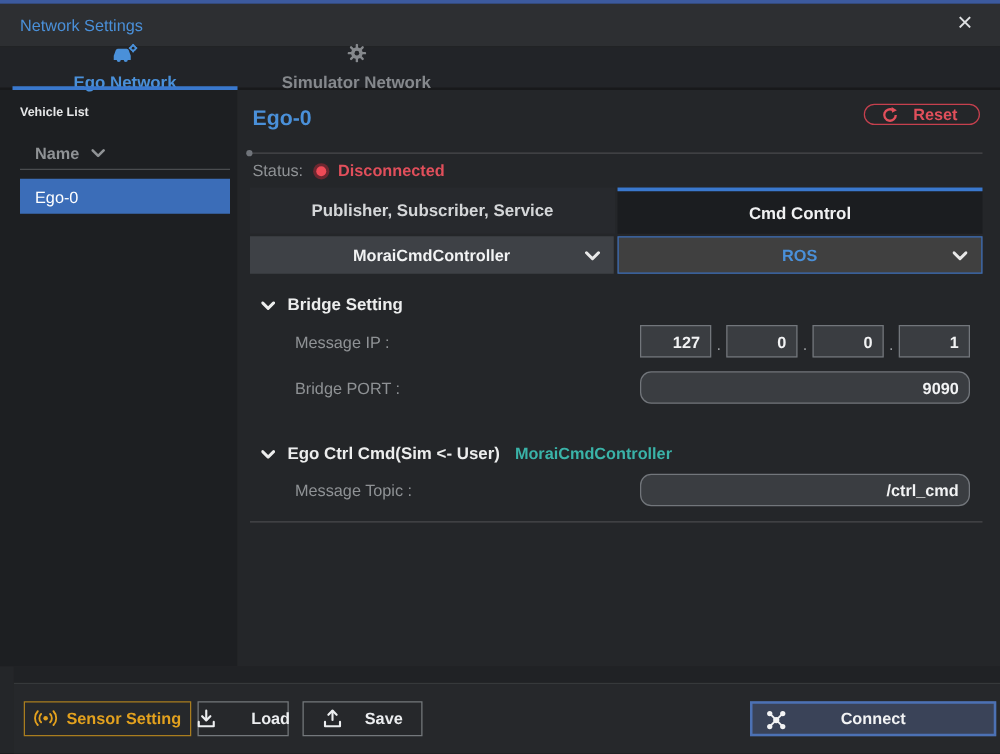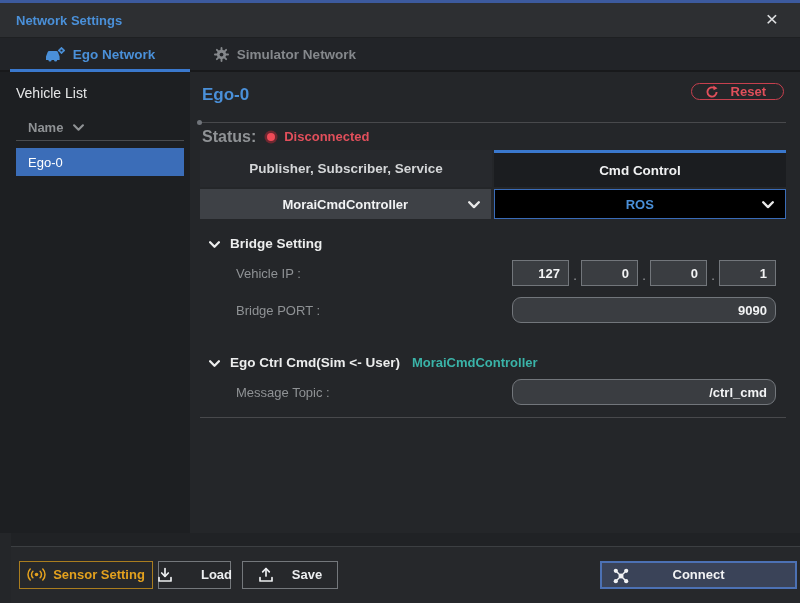--- a/index.html
+++ b/index.html
@@ -2,61 +2,61 @@
 <html><head>
 <meta charset="utf-8">
 <style>
   * { margin:0; padding:0; box-sizing:border-box; }
   html,body { background:#111; }
   body { font-family:"Liberation Sans","DejaVu Sans",sans-serif; }
   .window { width:800px; height:603px; background:#242629; border-top:3px solid #3c5a9e; position:relative; overflow:hidden; color:#e8e9ea; }
 
   
   .titlebar { height:35px; background:#2d2f32; border-bottom:1px solid #1e2022; display:flex; align-items:center; position:relative; }
-  .titlebar .title { color:#4a90d9; font-size:13px; font-weight:bold; margin-left:16px; }
+  .titlebar .title { color:#4a90d9; font-size:13px; font-weight:normal; margin-left:16px; }
   .close-btn { position:absolute; right:14px; top:2px; width:28px; height:28px; display:flex; align-items:center; justify-content:center; color:#dfe1e3; font-size:21px; cursor:pointer; font-weight:300; }
 
   
   .tabrow { height:34px; background:#222428; border-bottom:2px solid #18191b; display:flex; }
-  .toptab { display:flex; align-items:center; justify-content:center; gap:8px; font-size:13.5px; font-weight:bold; position:relative; cursor:pointer; }
+  .toptab { display:flex; align-items:center; justify-content:center; gap:8px; font-size:13.5px; font-weight:bold; position:relative; cursor:pointer;flex-direction:column; }
   .toptab.active { width:180px; margin-left:10px; color:#4a90d9; }
   .toptab.active::after { content:""; position:absolute; left:0; right:0; bottom:-2px; height:3px; background:#3a78cd; }
   .toptab.inactive { width:190px; color:#85888c; }
 
   .body { display:flex; height:461px; }
 
   
   .left { width:190px; background:#1d1f22; padding-top:13px; flex:none; }
-  .left h2 { font-size:14px; font-weight:normal; color:#e6e7e8; margin-left:16px; margin-bottom:14px; }
+  .left h2 { font-size:10px; font-weight:bold; color:#e6e7e8; margin-left:16px; margin-bottom:14px; }
   .vlist { margin-left:16px; margin-right:6px; }
   .vlist-header { height:26px; display:flex; align-items:center; gap:10px; padding-left:12px; color:#8f9295; font-size:13px; font-weight:bold; border-bottom:1px solid #4a4c4f; cursor:pointer; }
   .vrow { height:28px; margin-top:7px; display:flex; align-items:center; padding-left:12px; font-size:13px; color:#fff; cursor:pointer; }
   .vrow.selected { background:#3b6db8; }
 
   
   .right { flex:1; background:#242629; padding:0 14px 0 10px; position:relative; }
   .panel-head { height:50px; position:relative; }
   .panel-head .ego-title { position:absolute; left:2px; top:13px; font-size:17px; font-weight:bold; color:#4a90d9; }
   .reset-btn { position:absolute; right:2px; top:11px; height:17px; padding:0 17px 0 13px; border:1.5px solid #c6404e; border-radius:14px; display:flex; align-items:center; gap:12px; color:#e14f5b; font-size:13px; font-weight:bold; cursor:pointer; background:transparent; }
   .sep { border:none; border-top:1px solid #48494c; position:relative; }
   .status-row { height:27px; display:flex; align-items:center; gap:7px; padding-left:2px; }
-  .status-label { color:#8f9295; font-size:16px;font-weight:bold; }
+  .status-label { color:#8f9295; font-size:13px; }
   .status-dot { width:8px; height:8px; border-radius:50%; background:#ef4b57; border:0; box-shadow:0 0 0 2.5px #6e2730; margin-left:4px; margin-right:2px; }
   .status-value { color:#e14f5b; font-size:13px; font-weight:bold; }
 
   .subtabs { display:flex; height:37px; gap:2px; }
   .subtab { flex:1; display:flex; align-items:center; justify-content:center; font-size:13.5px; cursor:pointer; }
   .subtab.active { background:#1b1d20; border-top:3px solid #3a78cd; color:#f0f1f2; font-weight:bold; }
   .subtab.inactive { background:#27292d; color:#d4d6d8; font-weight:600; }
 
   .dd-row { display:flex; gap:3px; height:30px; margin-top:2px; }
   .dropdown { flex:1; position:relative; display:flex; align-items:center; justify-content:center; font-size:13px; font-weight:600; cursor:pointer; }
   .dropdown .chev { position:absolute; right:11px; top:50%; transform:translateY(-42%); }
   .dd-plain { background:#3e4146; color:#f2f3f4; }
-  .dd-ros { background:#000000; border:1px solid #3a6cb8; color:#4a90d9; font-weight:bold; }
+  .dd-ros { background:#404040; border:1px solid #3a6cb8; color:#4a90d9; font-weight:bold; }
   .dd-ros .chev { color:#e8e8e8; }
   .dd-plain .chev { color:#e8e8e8; }
 
   .section-head { margin-top:17px; display:flex; align-items:center; gap:10px; padding-left:9px; }
   .section-head .chev { color:#eceded; margin-top:1px; }
   .section-title { font-size:13.5px; font-weight:bold; color:#eceded; }
   .section-badge { font-size:13px; font-weight:bold; color:#3ab3a8; margin-left:2px; }
 
   .field-row { height:30px; margin-top:7px; position:relative; padding-left:36px; display:flex; align-items:center; }
   .field-label { color:#8f9295; font-size:13px; }
@@ -193,21 +193,21 @@
       <div class="section-head">
         <span class="chev">
           <svg width="11" height="7" viewBox="0 0 10 6">
               <path d="M1 1l4 4 4-4" fill="none" stroke="currentColor" stroke-width="2.1" stroke-linecap="round" stroke-linejoin="round"></path>
             </svg>
         </span>
         <span class="section-title">Bridge Setting</span>
       </div>
 
       <div class="field-row">
-        <span class="field-label">Vehicle IP :</span>
+        <span class="field-label">Message IP :</span>
         <div class="row-controls">
           <input class="tin ip" value="127" style="">
           <span class="ip-dot">.</span>
           <input class="tin ip" value="0" style="">
           <span class="ip-dot">.</span>
           <input class="tin ip" value="0" style="">
           <span class="ip-dot">.</span>
           <input class="tin ip" value="1" style="">
         </div>
       </div>

